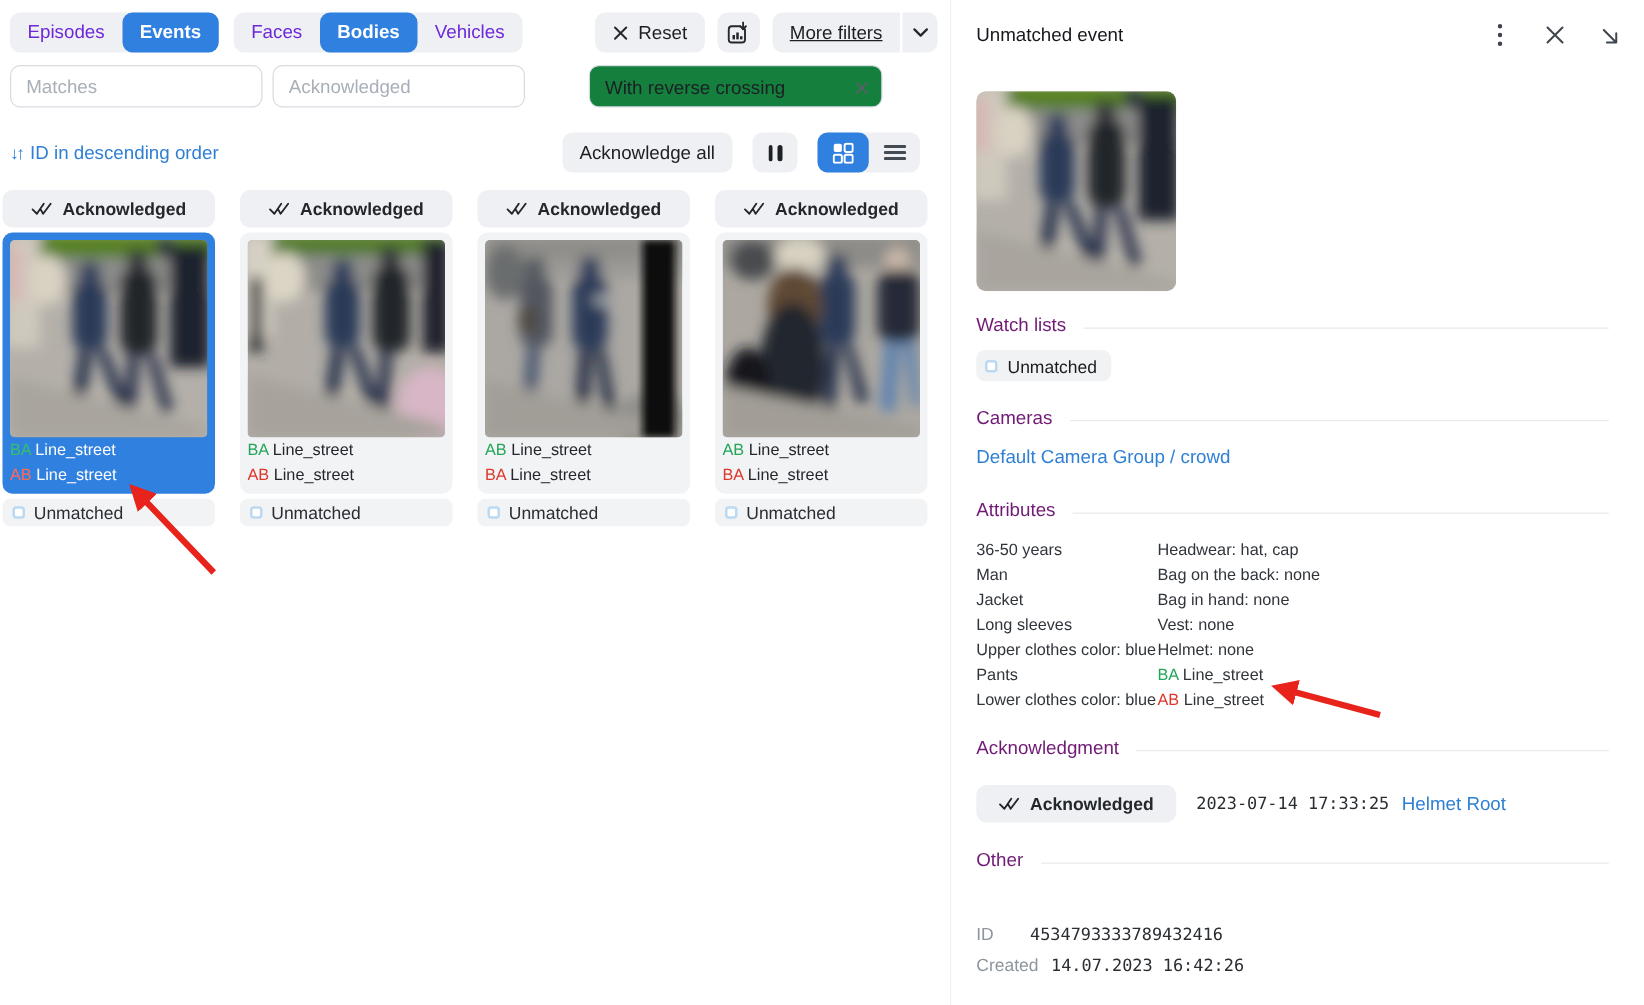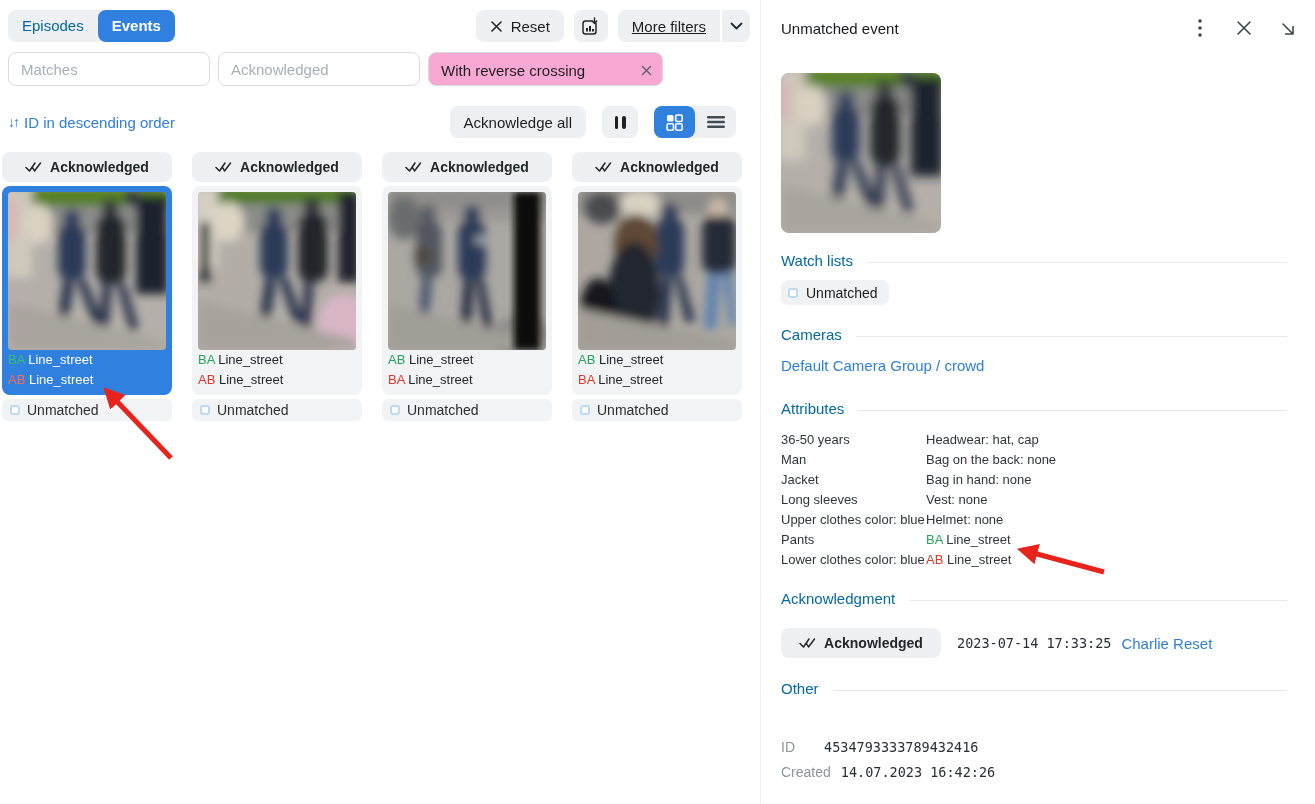--- a/index.html
+++ b/index.html
@@ -5,34 +5,34 @@
   * { margin:0; padding:0; box-sizing:border-box; }
   html,body { width:1315px; height:804px; background:#fff; font-family:"Liberation Sans", sans-serif; color:#1b1f24; overflow:hidden; }
   .app { position:relative; width:1315px; height:804px; }
 
   
   .left-panel { position:absolute; left:0; top:0; width:760px; height:804px; }
 
   .topbar { position:absolute; left:8px; right:10px; top:10px; height:32px; display:flex; align-items:center; }
   .seg { display:flex; background:#eef0f3; border-radius:8px; height:32px; align-items:center; }
   .seg + .seg { margin-left:12px; }
-  .seg .tab { padding:0 14px; height:32px; line-height:32px; font-size:15px; color:#0369a1; border-radius:8px; cursor:pointer; white-space:nowrap; }
+  .seg .tab { padding:0 14px; height:32px; line-height:32px; font-size:15px; color:#6d28d9; border-radius:8px; cursor:pointer; white-space:nowrap; }
   .seg .tab.active { background:#3080e0; color:#fff; font-weight:700; }
 
   .top-right { margin-left:auto; display:flex; align-items:center; gap:10px; }
   .btn { display:inline-flex; align-items:center; gap:8px; background:#eef0f3; border:none; border-radius:8px; height:32px; padding:0 14px; font-size:15px; color:#1b1f24; font-family:inherit; cursor:pointer; }
   .icon-btn { width:34px; justify-content:center; padding:0; }
   .split { display:flex; gap:2px; }
   .split .main { border-radius:8px 0 0 8px;text-decoration:underline; }
   .split .chev { border-radius:0 8px 8px 0; width:28px; justify-content:center; padding:0; }
 
   .filter-row { position:absolute; left:8px; top:52px; display:flex; gap:8px; }
   .input { width:202px; height:34px; border:1px solid #d8dce1; border-radius:8px; padding:0 12px; font-size:15px; font-family:inherit; color:#1b1f24; background:#fff; }
   .input::placeholder { color:#a8afb8; }
-  .chip-input { width:235px; height:34px; border:1px solid #d8dce1; border-radius:8px; padding:2px 10px 0 12px; display:flex; align-items:center; background:#f9a8d4; }
+  .chip-input { width:235px; height:34px; border:1px solid #d8dce1; border-radius:8px; padding:2px 10px 0 12px; display:flex; align-items:center; background:#15803d;margin-left:43px; }
   .chip-input .val { font-size:15px; color:#1b1f24; flex:1; }
 
   .sort-row { position:absolute; left:8px; right:24px; top:106px; height:32px; display:flex; align-items:center; }
   .sort-link { display:inline-flex; align-items:center; gap:6px; color:#2f80d5; font-size:15px; cursor:pointer; }
   .sort-glyph { font-size:14px; letter-spacing:-2px; }
   .sort-right { margin-left:auto; display:flex; align-items:center; gap:16px; }
   .pause-btn { width:36px; justify-content:center; padding:0; gap:4px; }
   .pause-bar { width:3.5px; height:13px; background:#1d2126; border-radius:2px; }
   .view-seg { display:flex; background:#eef0f3; border-radius:8px; height:32px; }
   .view-btn { width:41px; height:32px; display:flex; align-items:center; justify-content:center; background:transparent; border:none; border-radius:8px; cursor:pointer; }
@@ -55,21 +55,21 @@
 
   
   .right-panel { position:absolute; left:760px; top:0; width:555px; height:804px; border-left:1px solid #f0f1f4; }
   .panel-header { position:absolute; left:20px; right:16px; top:16px; height:24px; display:flex; align-items:center; }
   .panel-title { font-size:15px; font-weight:500; color:#16181b; }
   .panel-icons { margin-left:auto; display:flex; align-items:center; gap:22px; }
   .p-icon { width:22px; height:22px; display:flex; align-items:center; justify-content:center; cursor:pointer; background:none; border:none; }
   .panel-thumb { position:absolute; left:20px; top:73px; width:160px; height:160px; border-radius:8px; overflow:hidden; }
 
   .sect { position:absolute; left:20px; right:28px; display:flex; align-items:center; }
-  .sect-title { font-size:15px; color:#0369a1; white-space:nowrap; }
+  .sect-title { font-size:15px; color:#701a75; white-space:nowrap; }
   .sect-line { flex:1; height:1px; background:#e7e9ec; margin-left:14px; margin-top:4px; }
 
   .pill { position:absolute; left:20px; display:inline-flex; align-items:center; gap:8px; background:#f1f2f4; border-radius:7px; height:25px; padding:0 11px 0 7px; font-size:14px; color:#1a1c1f; }
   .link { color:#2f80d5; font-size:15px; text-decoration:none; cursor:pointer; }
   .camera-link { position:absolute; left:20px; top:357px; }
 
   .attrs { position:absolute; left:20px; top:430px; display:flex; font-size:13px; color:#30353b; }
   .attr-col { display:flex; flex-direction:column; }
   .attr-col.left { width:145px; }
   .attr-col div, .attr-col span { line-height:20px; height:20px; white-space:nowrap; }
@@ -102,20 +102,25 @@
 </svg>
 
 <div class="app">
 
   <div class="left-panel">
 
     <div class="topbar">
       <div class="seg">
         <div class="tab">Episodes</div>
         <div class="tab active">Events</div>
+      </div>
+      <div class="seg">
+        <div class="tab">Faces</div>
+        <div class="tab active">Bodies</div>
+        <div class="tab">Vehicles</div>
       </div>
       <div class="top-right">
         <button class="btn">
           <span style="display:flex">
             <svg width="13" height="13" viewBox="0 0 13 13">
                 <path d="M2 2 L11 11 M11 2 L2 11" stroke="#23282e" stroke-width="1.6" stroke-linecap="round" fill="none"></path>
               </svg>
           </span>
           <span>Reset</span>
         </button>
@@ -458,21 +463,21 @@
     <div class="ack-row">
       <button class="ack-btn ack-big">
         <span style="display:flex">
           <svg width="17" height="12" viewBox="0 0 17 12">
               <path d="M1 6.5 L4.5 10 L10 2 M7.5 6.5 L9.5 10 M9.5 10 L15.5 2" stroke="#23272c" stroke-width="1.5" fill="none" stroke-linecap="round" stroke-linejoin="round"></path>
             </svg>
         </span>
         <span>Acknowledged</span>
       </button>
       <span class="mono ack-time">2023-07-14 17:33:25</span>
-      <a class="link ack-user">Charlie Reset</a>
+      <a class="link ack-user">Helmet Root</a>
     </div>
 
     <div class="sect" style="top:680px">
       <span class="sect-title">Other</span>
       <span class="sect-line"></span>
     </div>
     <div class="kv-row" style="top:739px">
       <span class="kv-label">ID</span>
       <span class="mono" style="margin-left:29px">4534793333789432416</span>
     </div>

